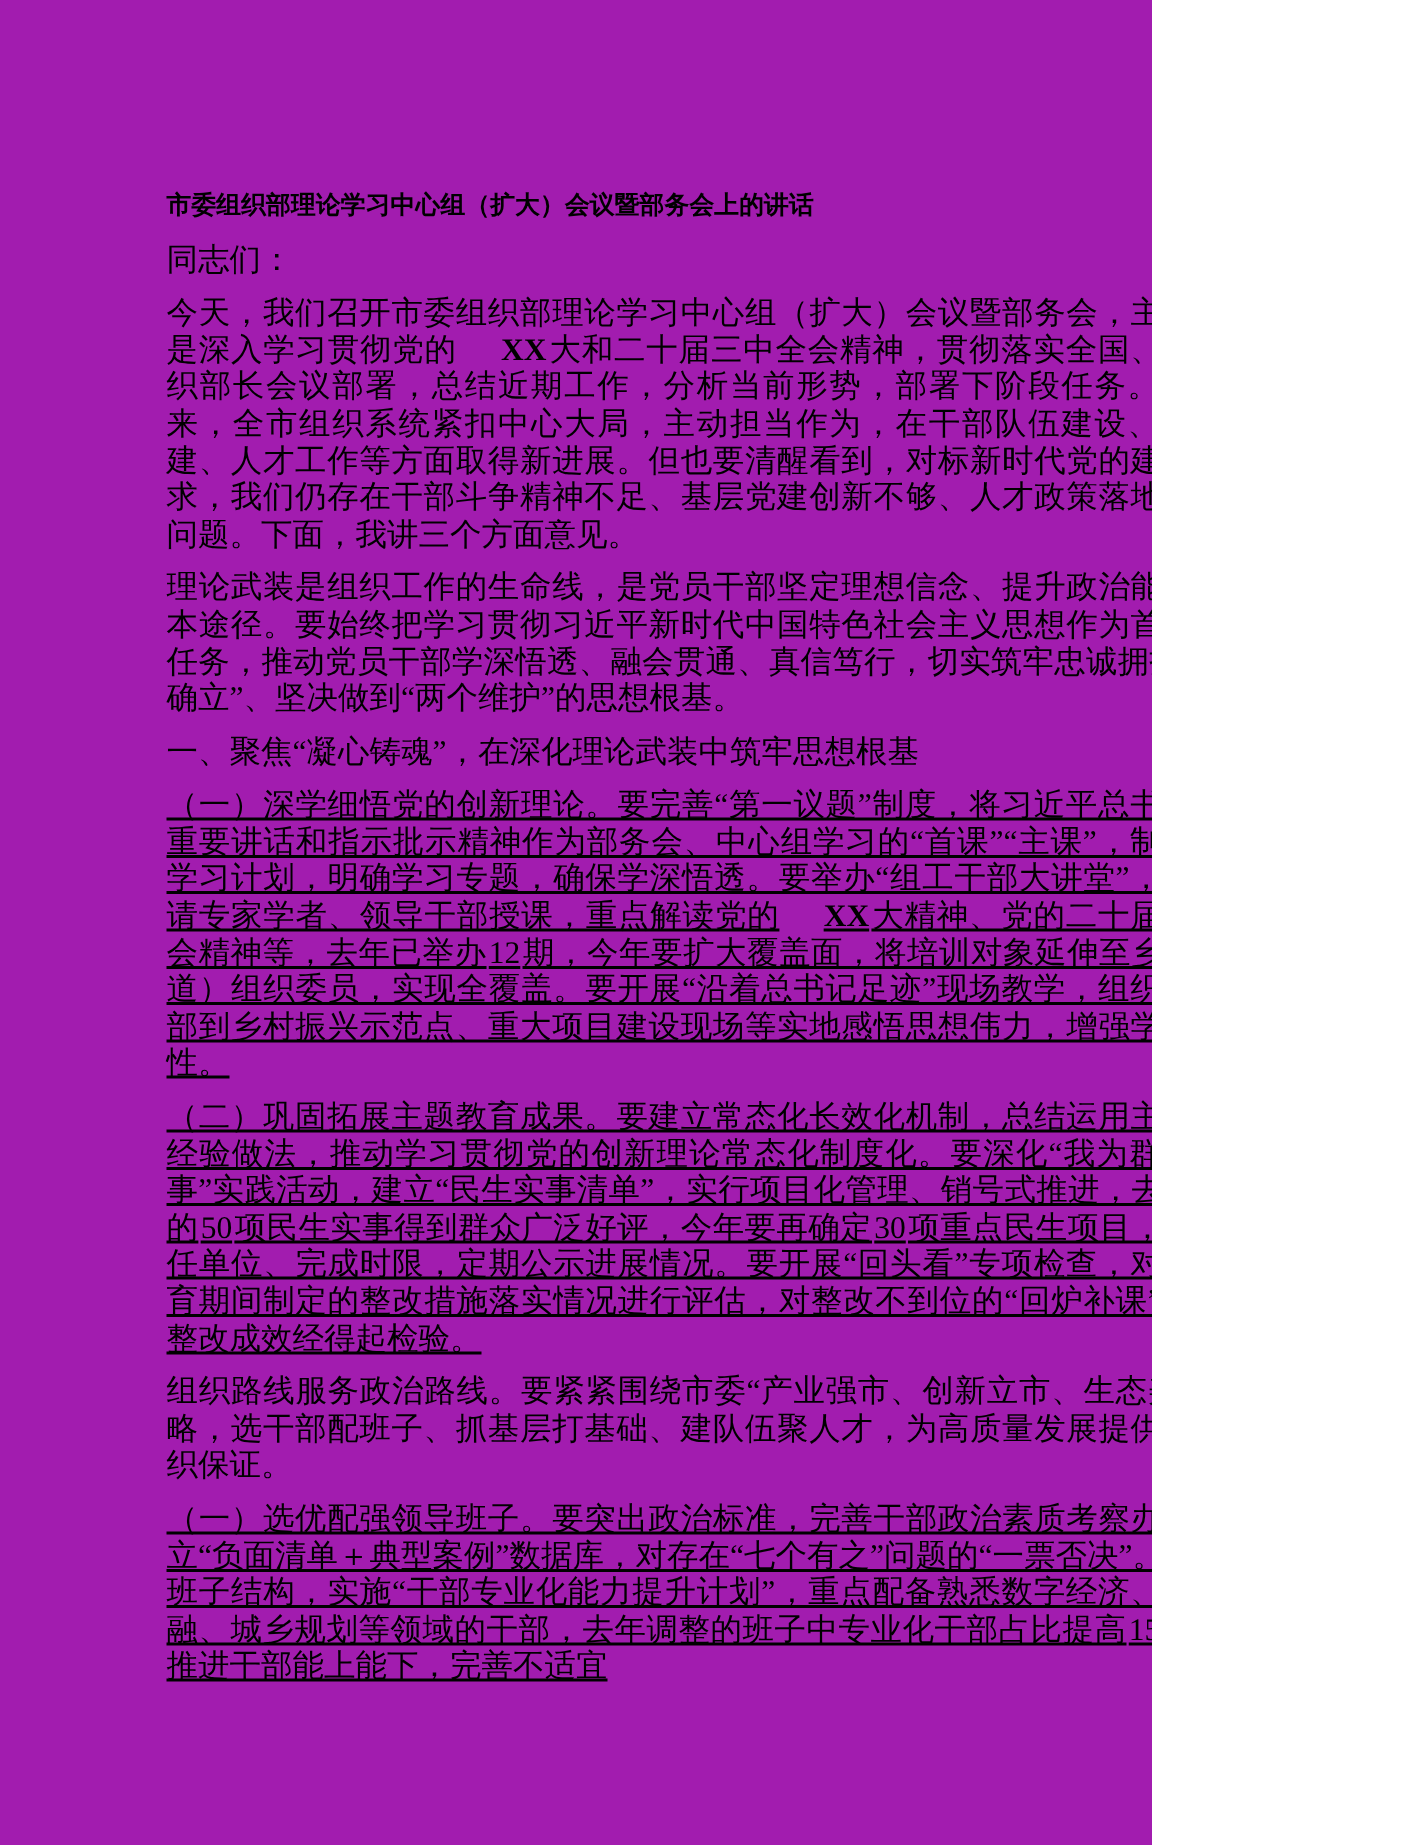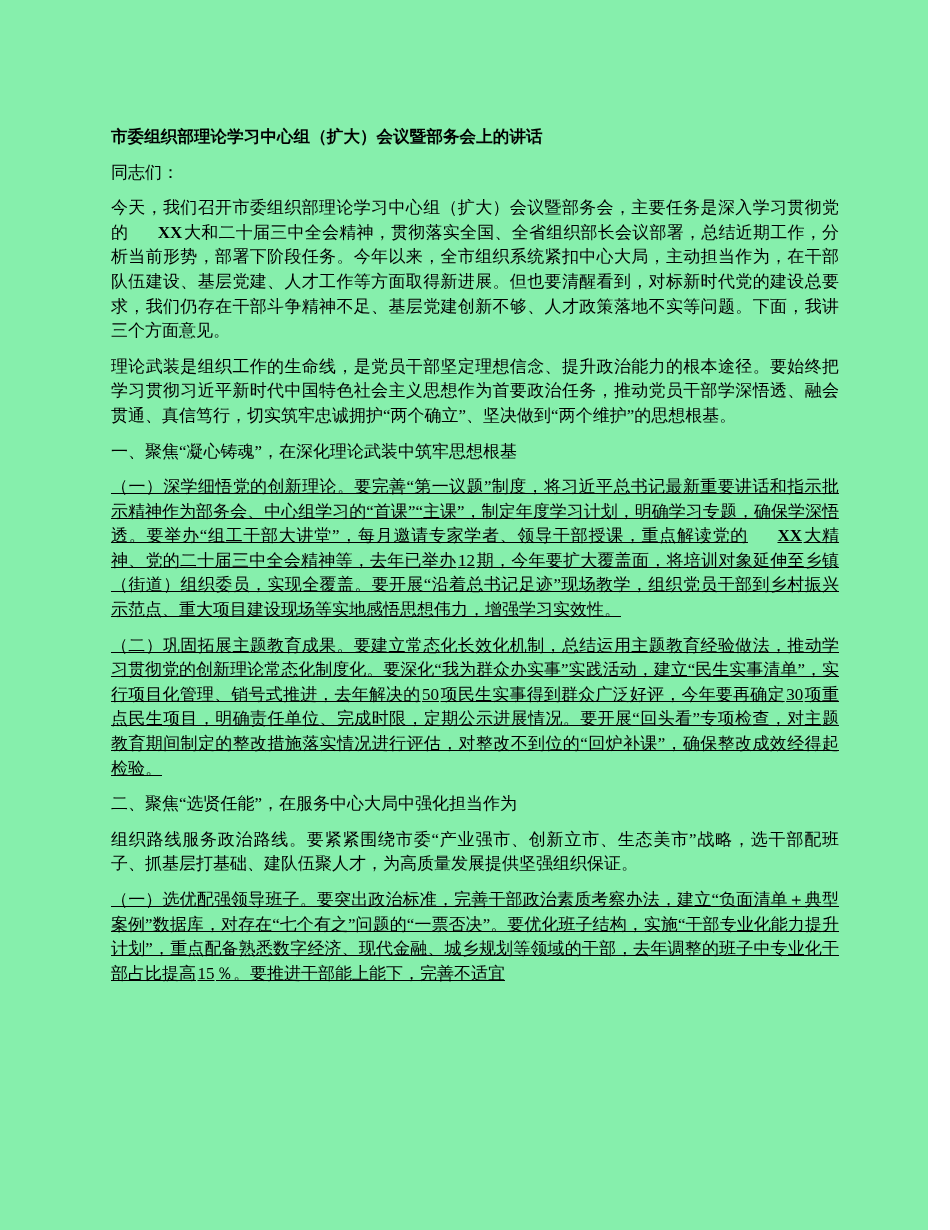--- a/index.html
+++ b/index.html
@@ -8,42 +8,42 @@
     padding: 0;
     background: #ffffff;
   }
   body {
     font-family: "Liberation Serif", "DejaVu Serif", serif;
     color: #000000;
     -webkit-font-smoothing: antialiased;
   }
   .page {
     position: relative;
-    width: 928px;
+    width: 768px;
     height: 1230px;
-    background: #86efac;
+    background: #a21caf;
     overflow: hidden;
     box-sizing: border-box;
   }
   .doc-body {
     position: absolute;
     left: 111px;
     top: 124px;
     width: 728px;
   }
   .doc-title {
     font-size: 16.5px;
     font-weight: bold;
     line-height: 1.55;
     letter-spacing: 0.1px;
     margin: 0 0 11px 0;
     text-align: left;
   }
   p.para {
-    font-size: 17px;
+    font-size: 21px;
     line-height: 24.6px;
     margin: 0 0 11px 0;
     text-align: justify;
     text-justify: inter-ideograph;
     letter-spacing: 0;
     word-break: break-all;
   }
   p.para:last-child {
     margin-bottom: 12px;
   }
@@ -77,20 +77,19 @@
 
     <p class="para">理论武装是组织工作的生命线，是党员干部坚定理想信念、提升政治能力的根本途径。要始终把学习贯彻习近平新时代中国特色社会主义思想作为首要政治任务，推动党员干部学深悟透、融会贯通、真信笃行，切实筑牢忠诚拥护“两个确立”、坚决做到“两个维护”的思想根基。</p>
 
     <p class="para">一、聚焦“凝心铸魂”，在深化理论武装中筑牢思想根基</p>
 
     <p class="para indent">（一）深学细悟党的创新理论。要完善“第一议题”制度，将习近平总书记最新重要讲话和指示批示精神作为部务会、中心组学习的“首课”“主课”，制定年度学习计划，明确学习专题，确保学深悟透。要举办“组工干部大讲堂”，每月邀请专家学者、领导干部授课，重点解读党的<span class="lat-b">XX</span>大精神、党的二十届三中全会精神等，去年已举办<span class="lat">12</span>期，今年要扩大覆盖面，将培训对象延伸至乡镇（街道）组织委员，实现全覆盖。要开展“沿着总书记足迹”现场教学，组织党员干部到乡村振兴示范点、重大项目建设现场等实地感悟思想伟力，增强学习实效性。</p>
 
     <p class="para indent">（二）巩固拓展主题教育成果。要建立常态化长效化机制，总结运用主题教育经验做法，推动学习贯彻党的创新理论常态化制度化。要深化“我为群众办实事”实践活动，建立“民生实事清单”，实行项目化管理、销号式推进，去年解决的<span class="lat">50</span>项民生实事得到群众广泛好评，今年要再确定<span class="lat">30</span>项重点民生项目，明确责任单位、完成时限，定期公示进展情况。要开展“回头看”专项检查，对主题教育期间制定的整改措施落实情况进行评估，对整改不到位的“回炉补课”，确保整改成效经得起检验。</p>
 
 
-    <p class="para">二、聚焦“选贤任能”，在服务中心大局中强化担当作为</p>
 
     <p class="para">组织路线服务政治路线。要紧紧围绕市委“产业强市、创新立市、生态美市”战略，选干部配班子、抓基层打基础、建队伍聚人才，为高质量发展提供坚强组织保证。</p>
 
     <p class="para indent">（一）选优配强领导班子。要突出政治标准，完善干部政治素质考察办法，建立“负面清单＋典型案例”数据库，对存在“七个有之”问题的“一票否决”。要优化班子结构，实施“干部专业化能力提升计划”，重点配备熟悉数字经济、现代金融、城乡规划等领域的干部，去年调整的班子中专业化干部占比提高<span class="lat">15</span>％。要推进干部能上能下，完善不适宜</p>
 
   </div>
 </div>
 
 </body></html>

